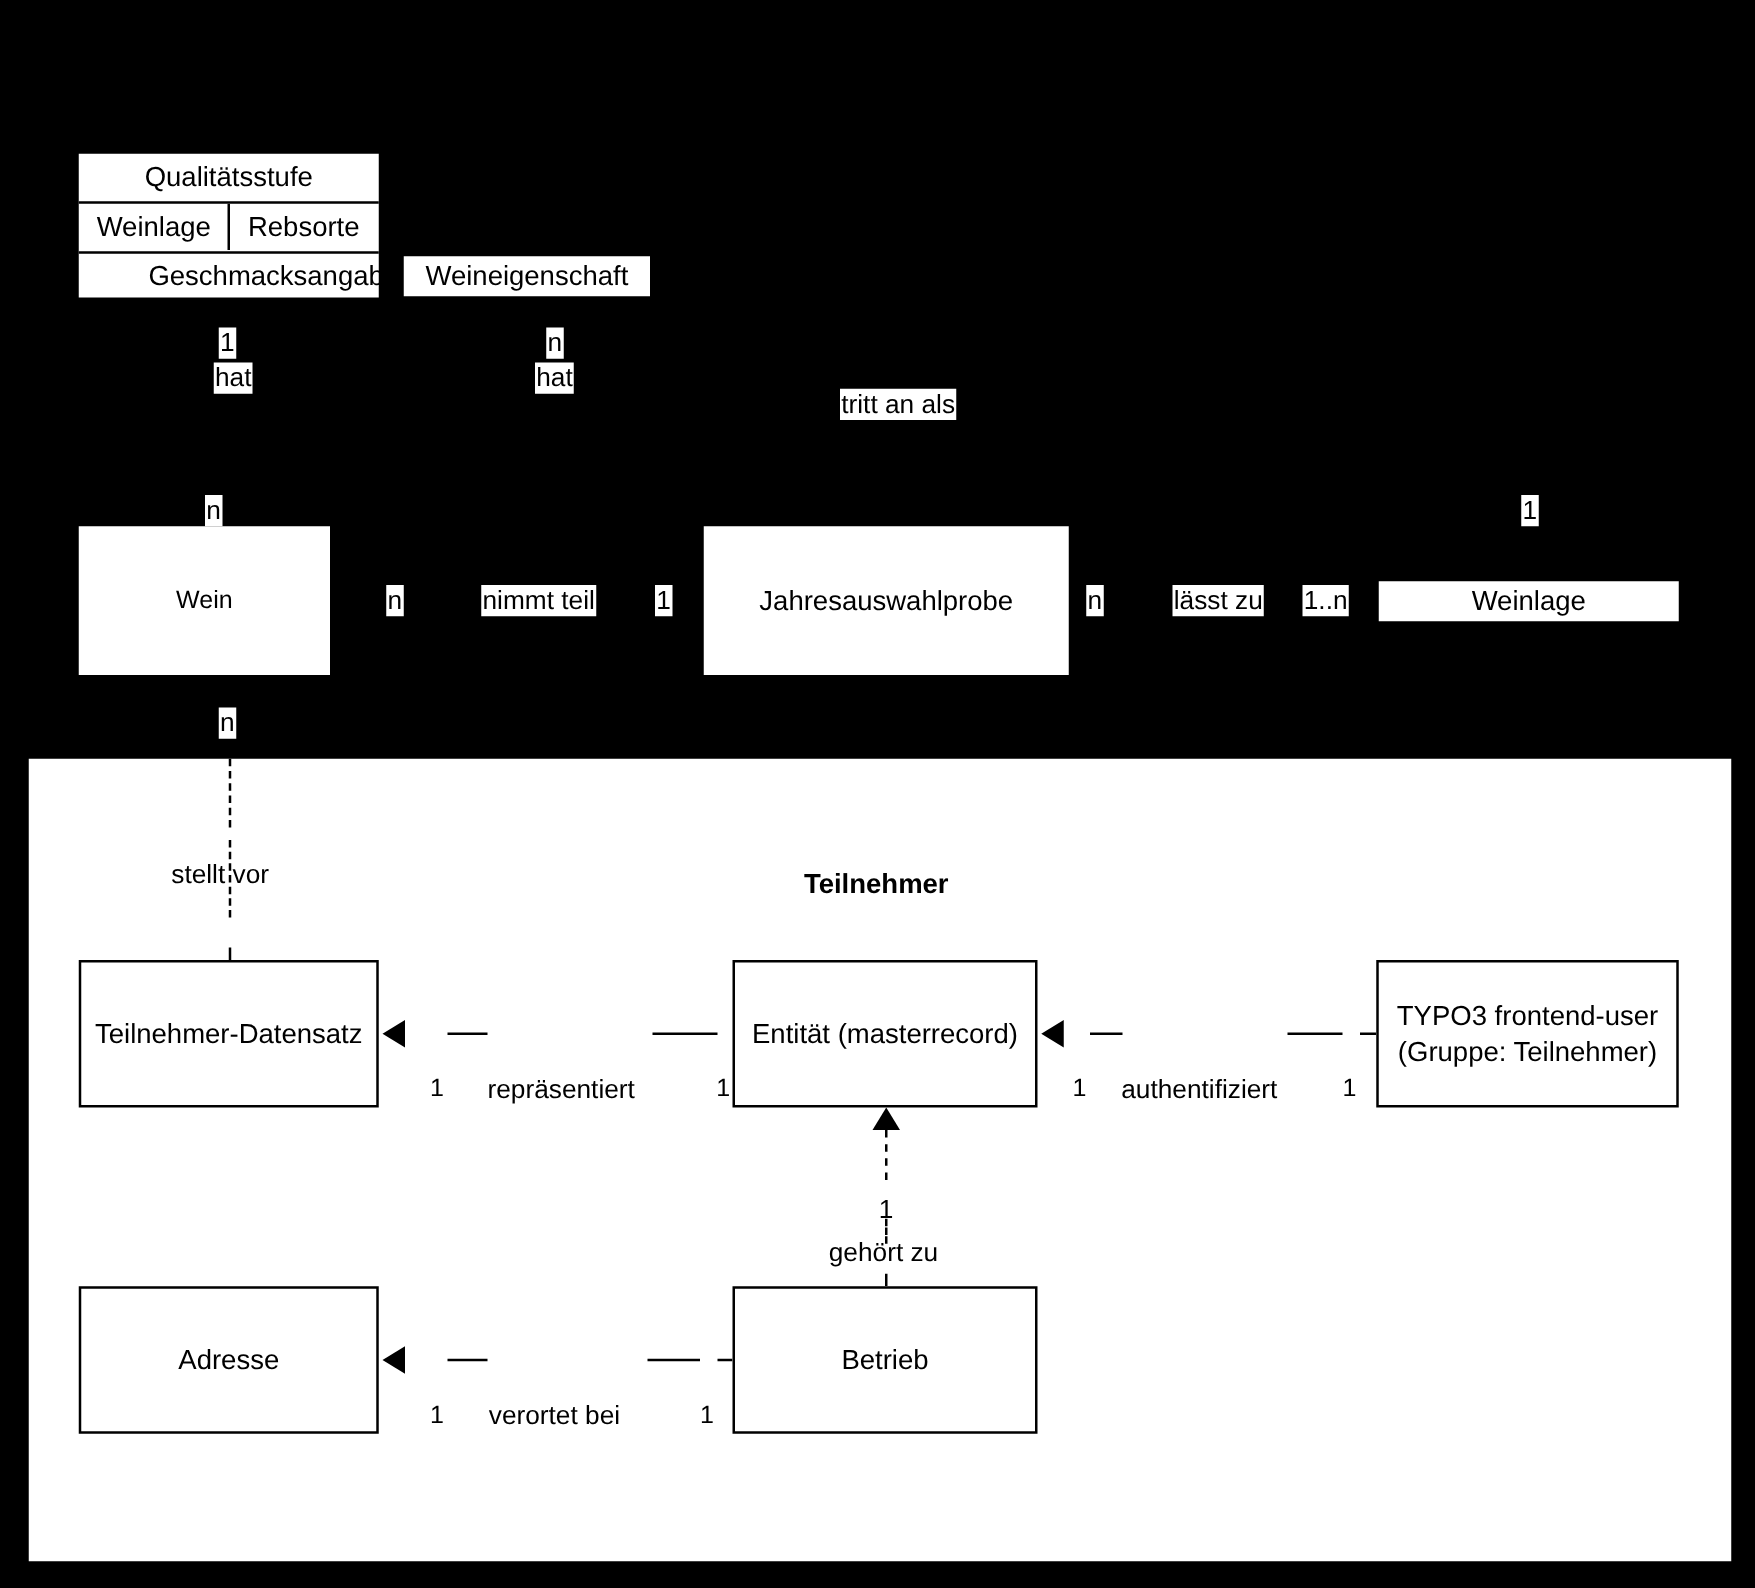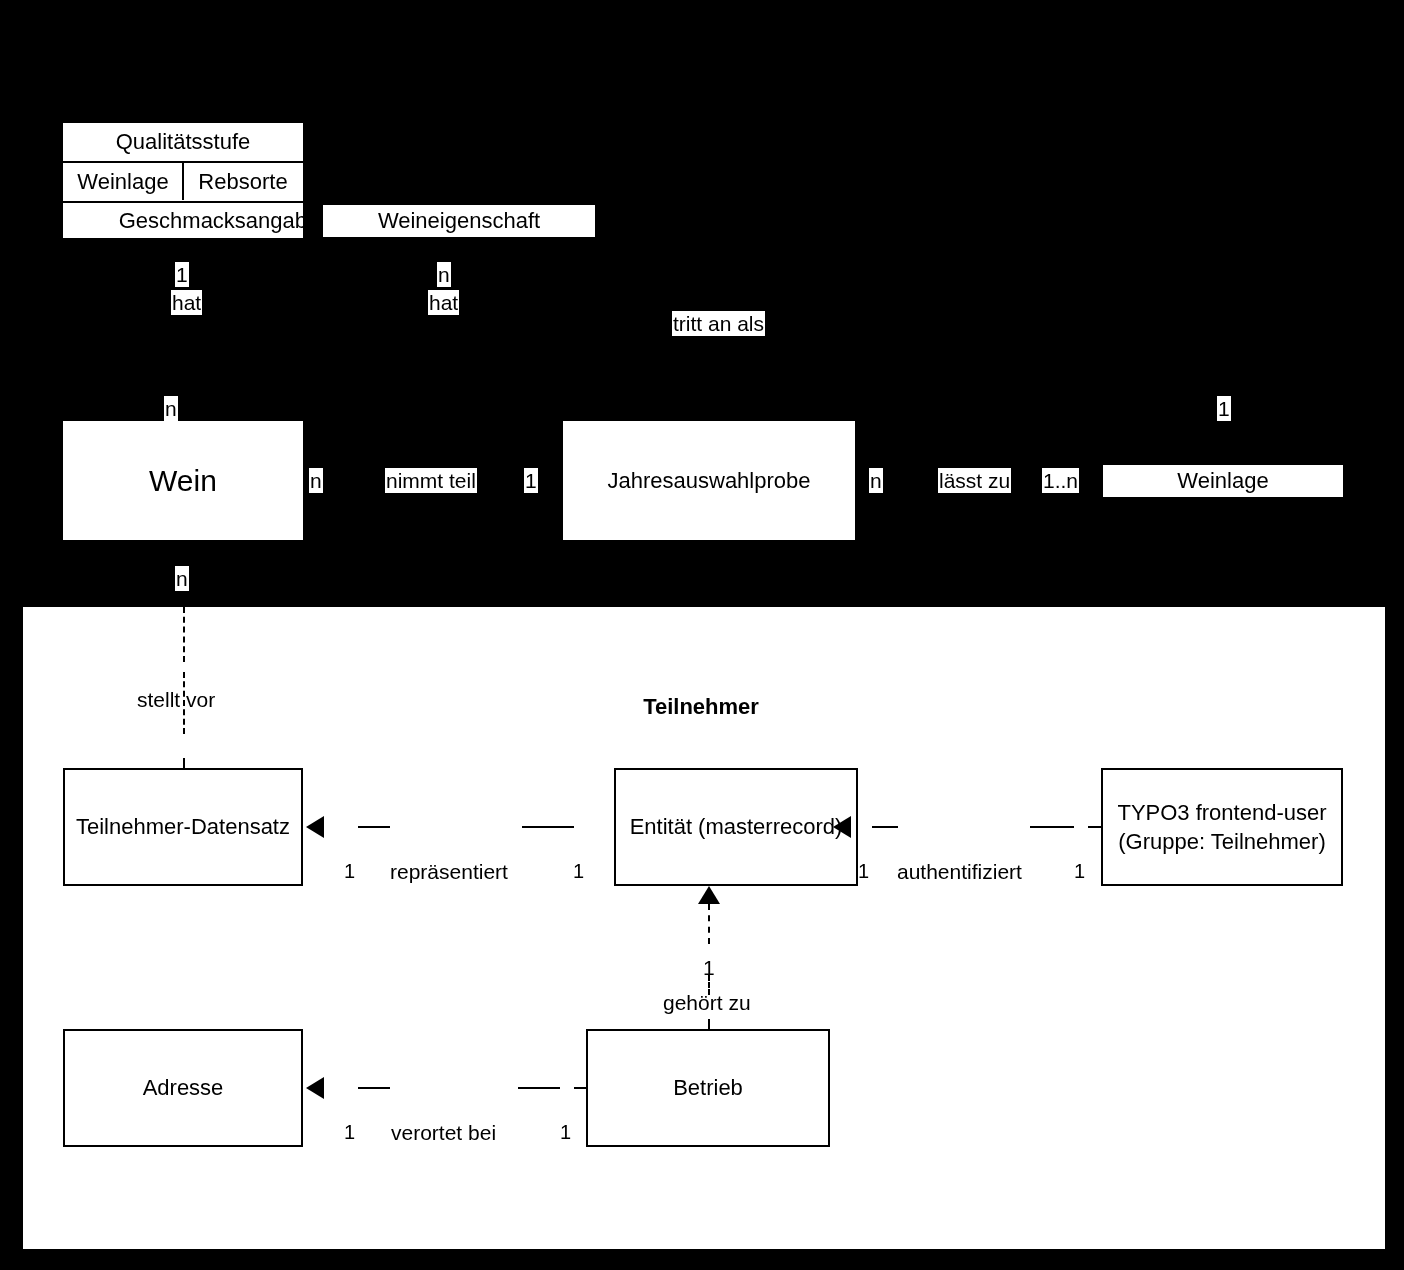--- a/index.html
+++ b/index.html
@@ -32,28 +32,28 @@
       align-items:center;justify-content:center;font-size:22px;color:#000;}
   #qs-sep1{position:absolute;left:0;top:38px;width:240px;height:2px;background:#000;}
   #qs-row2{position:absolute;left:0;top:40px;width:240px;height:37px;display:flex;}
   #qs-row2 .cell{flex:1;display:flex;align-items:center;justify-content:center;
       font-size:22px;color:#000;border-radius:16px;}
   #qs-vsep{position:absolute;left:119px;top:40px;width:2px;height:37px;background:#000;}
   #qs-sep2{position:absolute;left:0;top:78px;width:240px;height:2px;background:#000;}
   #qs-row3{position:absolute;left:0;top:80px;width:240px;height:35px;display:flex;
       align-items:center;justify-content:center;font-size:22px;color:#000;padding-left:36px;}
 
-  #weineigenschaft{left:323px;top:205px;width:272px;height:32px;font-size:22px;}
-  #wein-box{left:63px;top:421px;width:240px;height:119px;font-size:30px;}
+  #weineigenschaft{left:323px;top:205px;width:197px;height:32px;font-size:22px;}
+  #wein-box{left:63px;top:421px;width:201px;height:119px;font-size:20px;}
   #jahres-box{left:563px;top:421px;width:292px;height:119px;font-size:22px;}
   #kategorie-box{left:1103px;top:465px;width:240px;height:32px;font-size:22px;}
 
   
   #tn-datensatz{left:63px;top:768px;width:240px;height:118px;font-size:22px;}
-  #entitaet{left:586px;top:768px;width:244px;height:118px;font-size:22px;margin-left:28px;}
+  #entitaet{left:586px;top:768px;width:244px;height:118px;font-size:22px;}
   #typo3-user{left:1101px;top:768px;width:242px;height:118px;font-size:22px;
       flex-direction:column;line-height:29px;}
   #adresse{left:63px;top:1029px;width:240px;height:118px;font-size:22px;}
   #betrieb{left:586px;top:1029px;width:244px;height:118px;font-size:22px;}
 
   .arrow-left{position:absolute;width:0;height:0;border-top:11px solid transparent;
       border-bottom:11px solid transparent;border-right:18px solid #000;}
   .arrow-up{position:absolute;width:0;height:0;border-left:11px solid transparent;
       border-right:11px solid transparent;border-bottom:18px solid #000;}
 </style>

